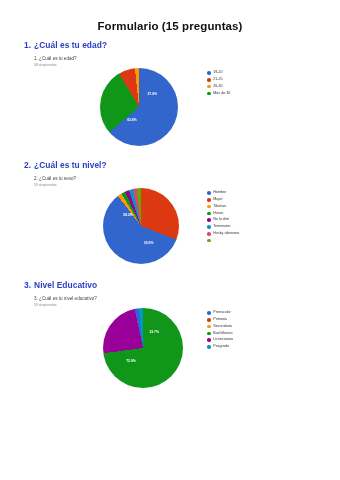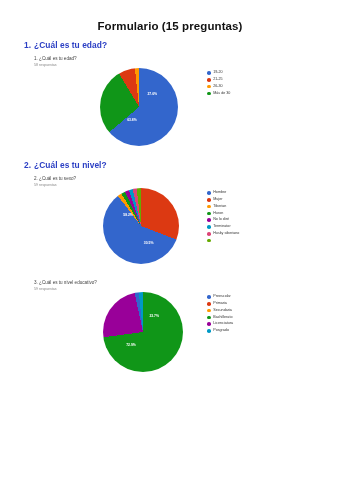--- a/index.html
+++ b/index.html
@@ -192,20 +192,23 @@
           </div>
           <div class="legend-item">
             <span class="legend-swatch" style="background: rgb(102, 170, 0);"></span>
             <span class="legend-label"></span>
           </div>
         </div>
     </div>
   </div>
 
   <div class="section">
+    <div class="section-heading">
+      <span class="num">3.</span><span>Nivel Educativo</span>
+    </div>
     <div class="chart-block">
       <div class="chart-caption">3. ¿Cuál es tu nivel educativo?</div>
       <div class="chart-responses">59 respuestas</div>
       <div class="pie-wrap" id="pie-wrap-2" style="left: 103px; width: 80px; height: 80px;">
           <div class="pie" style="width: 80px; height: 80px; background: conic-gradient(rgb(16, 150, 24) 0deg, rgb(16, 150, 24) 262.44deg, rgb(153, 0, 153) 262.44deg, rgb(153, 0, 153) 347.76deg, rgb(51, 102, 204) 347.76deg, rgb(51, 102, 204) 353.88deg, rgb(0, 153, 198) 353.88deg, rgb(0, 153, 198) 360deg, rgb(220, 57, 18) 360deg, rgb(220, 57, 18) 360deg, rgb(255, 153, 0) 360deg, rgb(255, 153, 0) 360deg);">
             <span class="slice-label" style="left: 35%; top: 66%;">72.9%</span>
             <span class="slice-label" style="left: 64%; top: 30%;">23.7%</span>
           </div>
         </div>
       <div class="legend" id="legend-2" style="left: 207px;">

